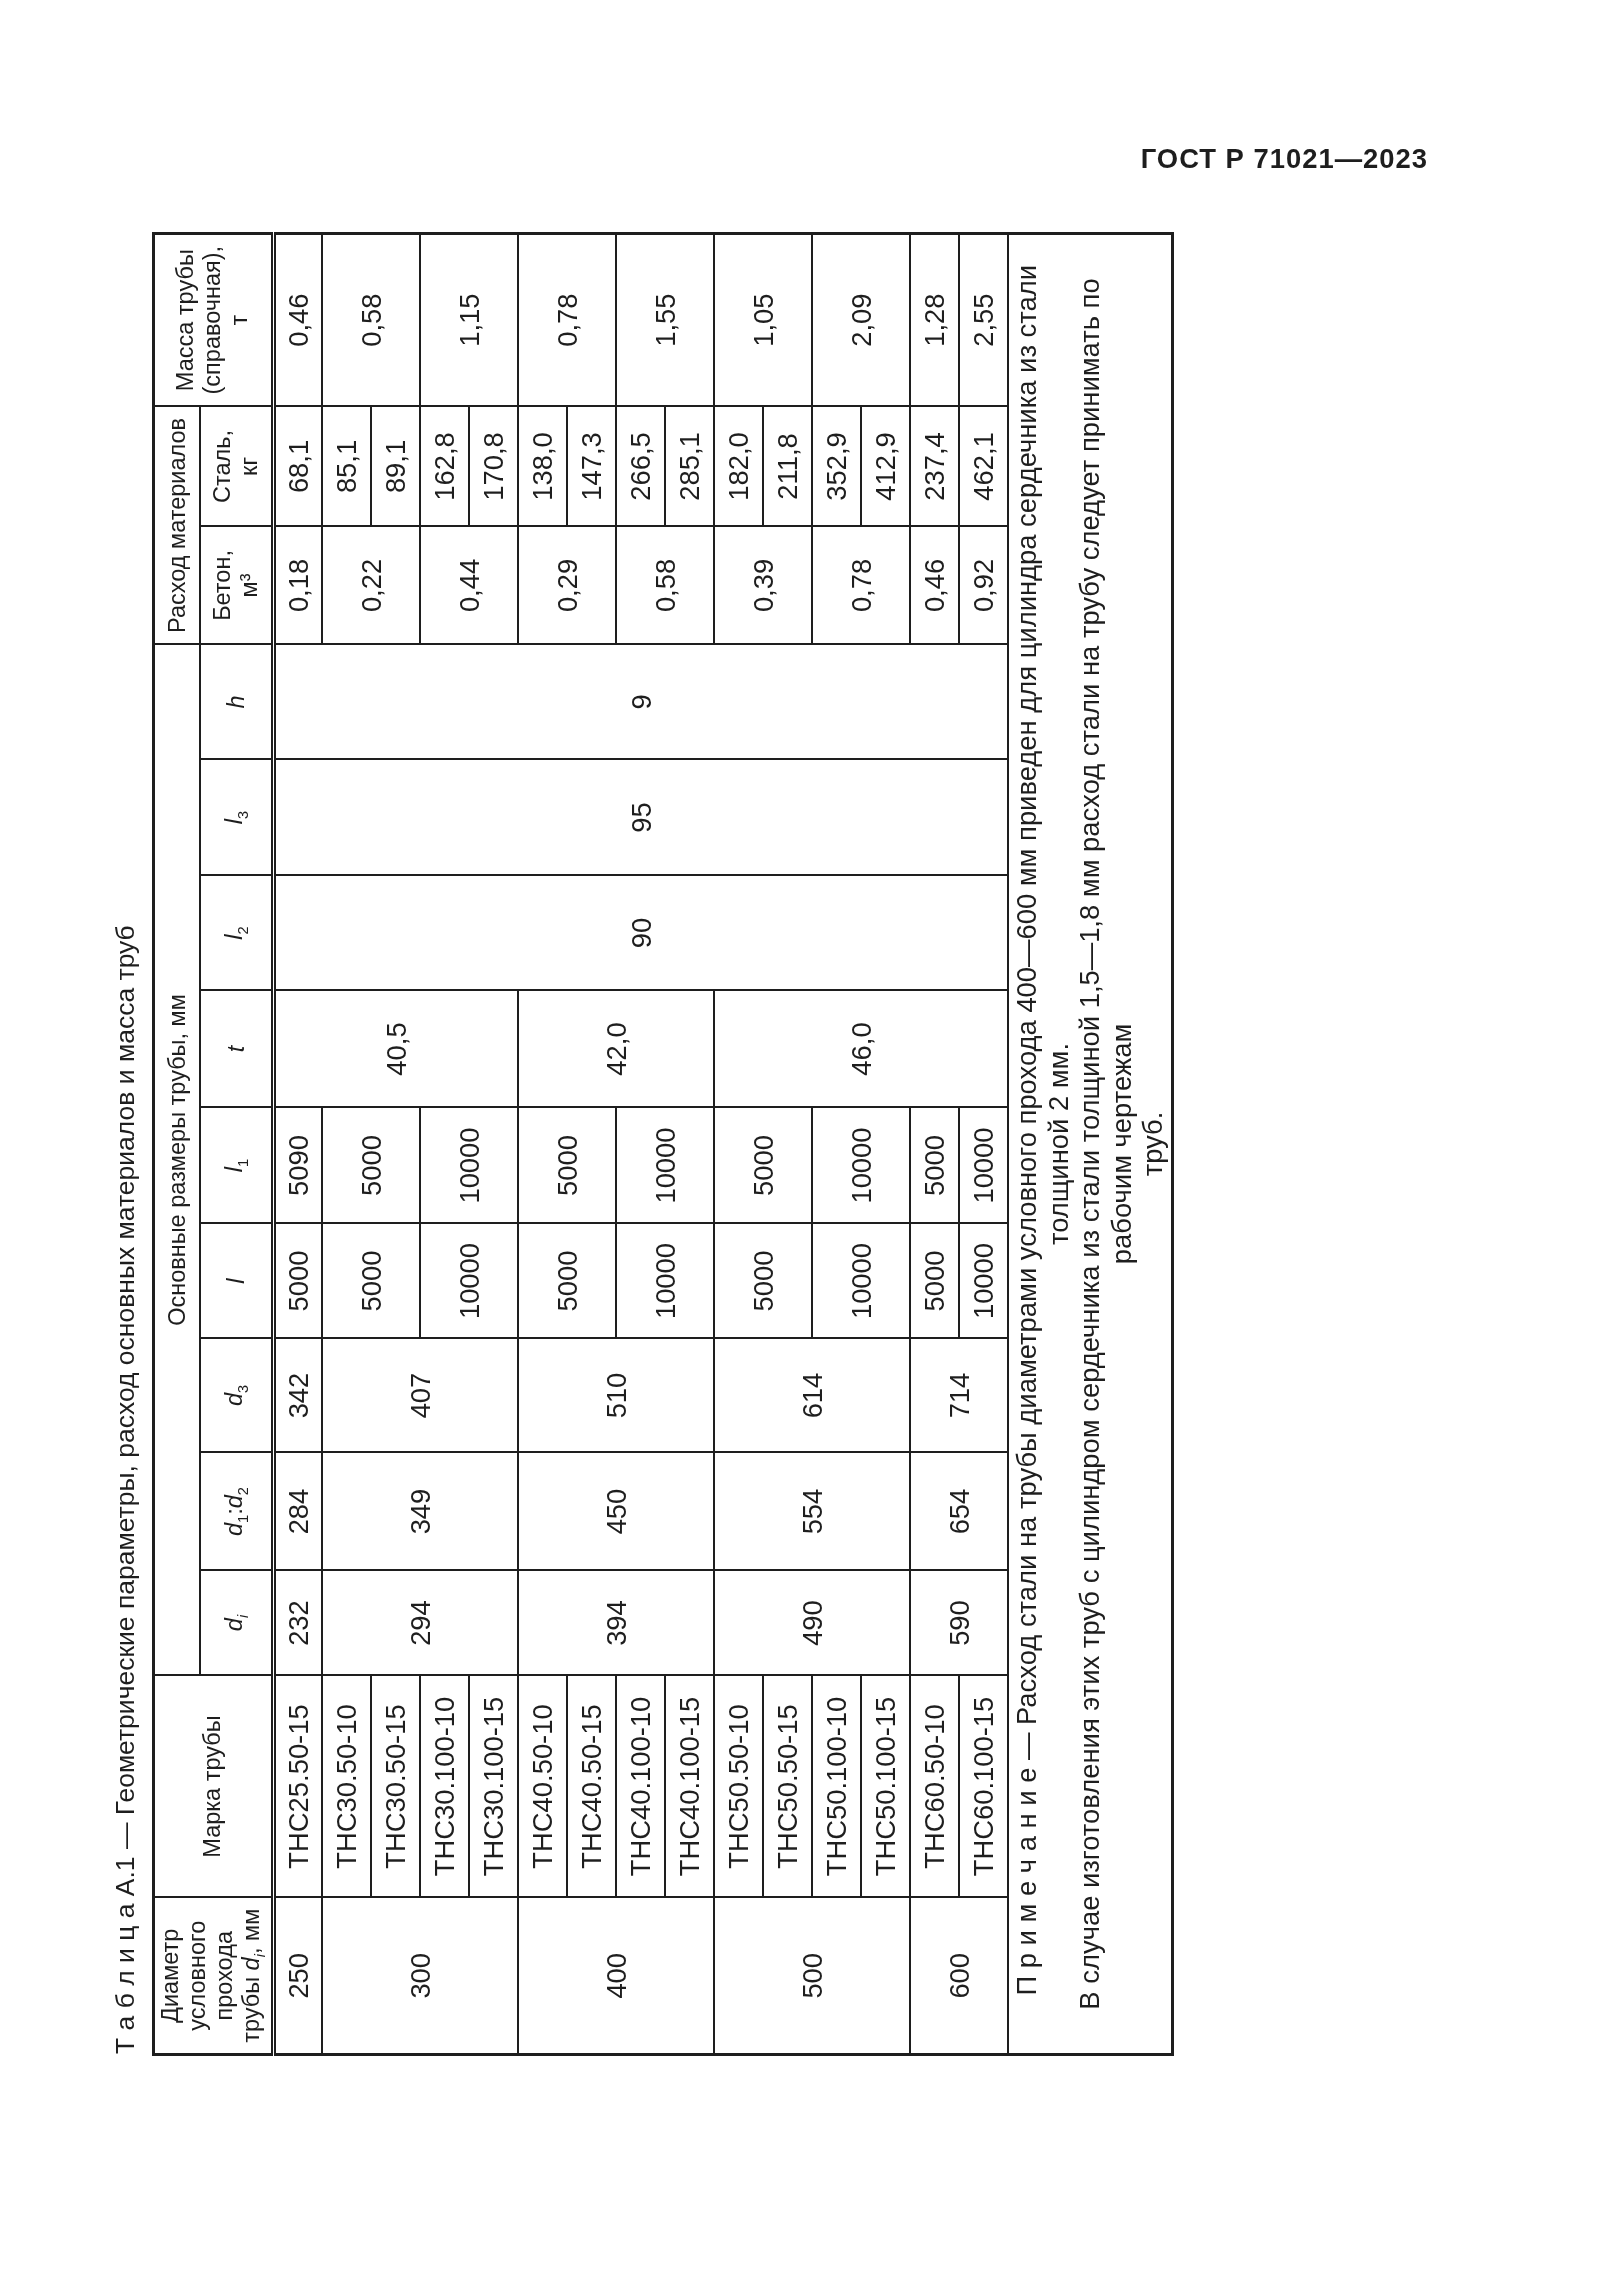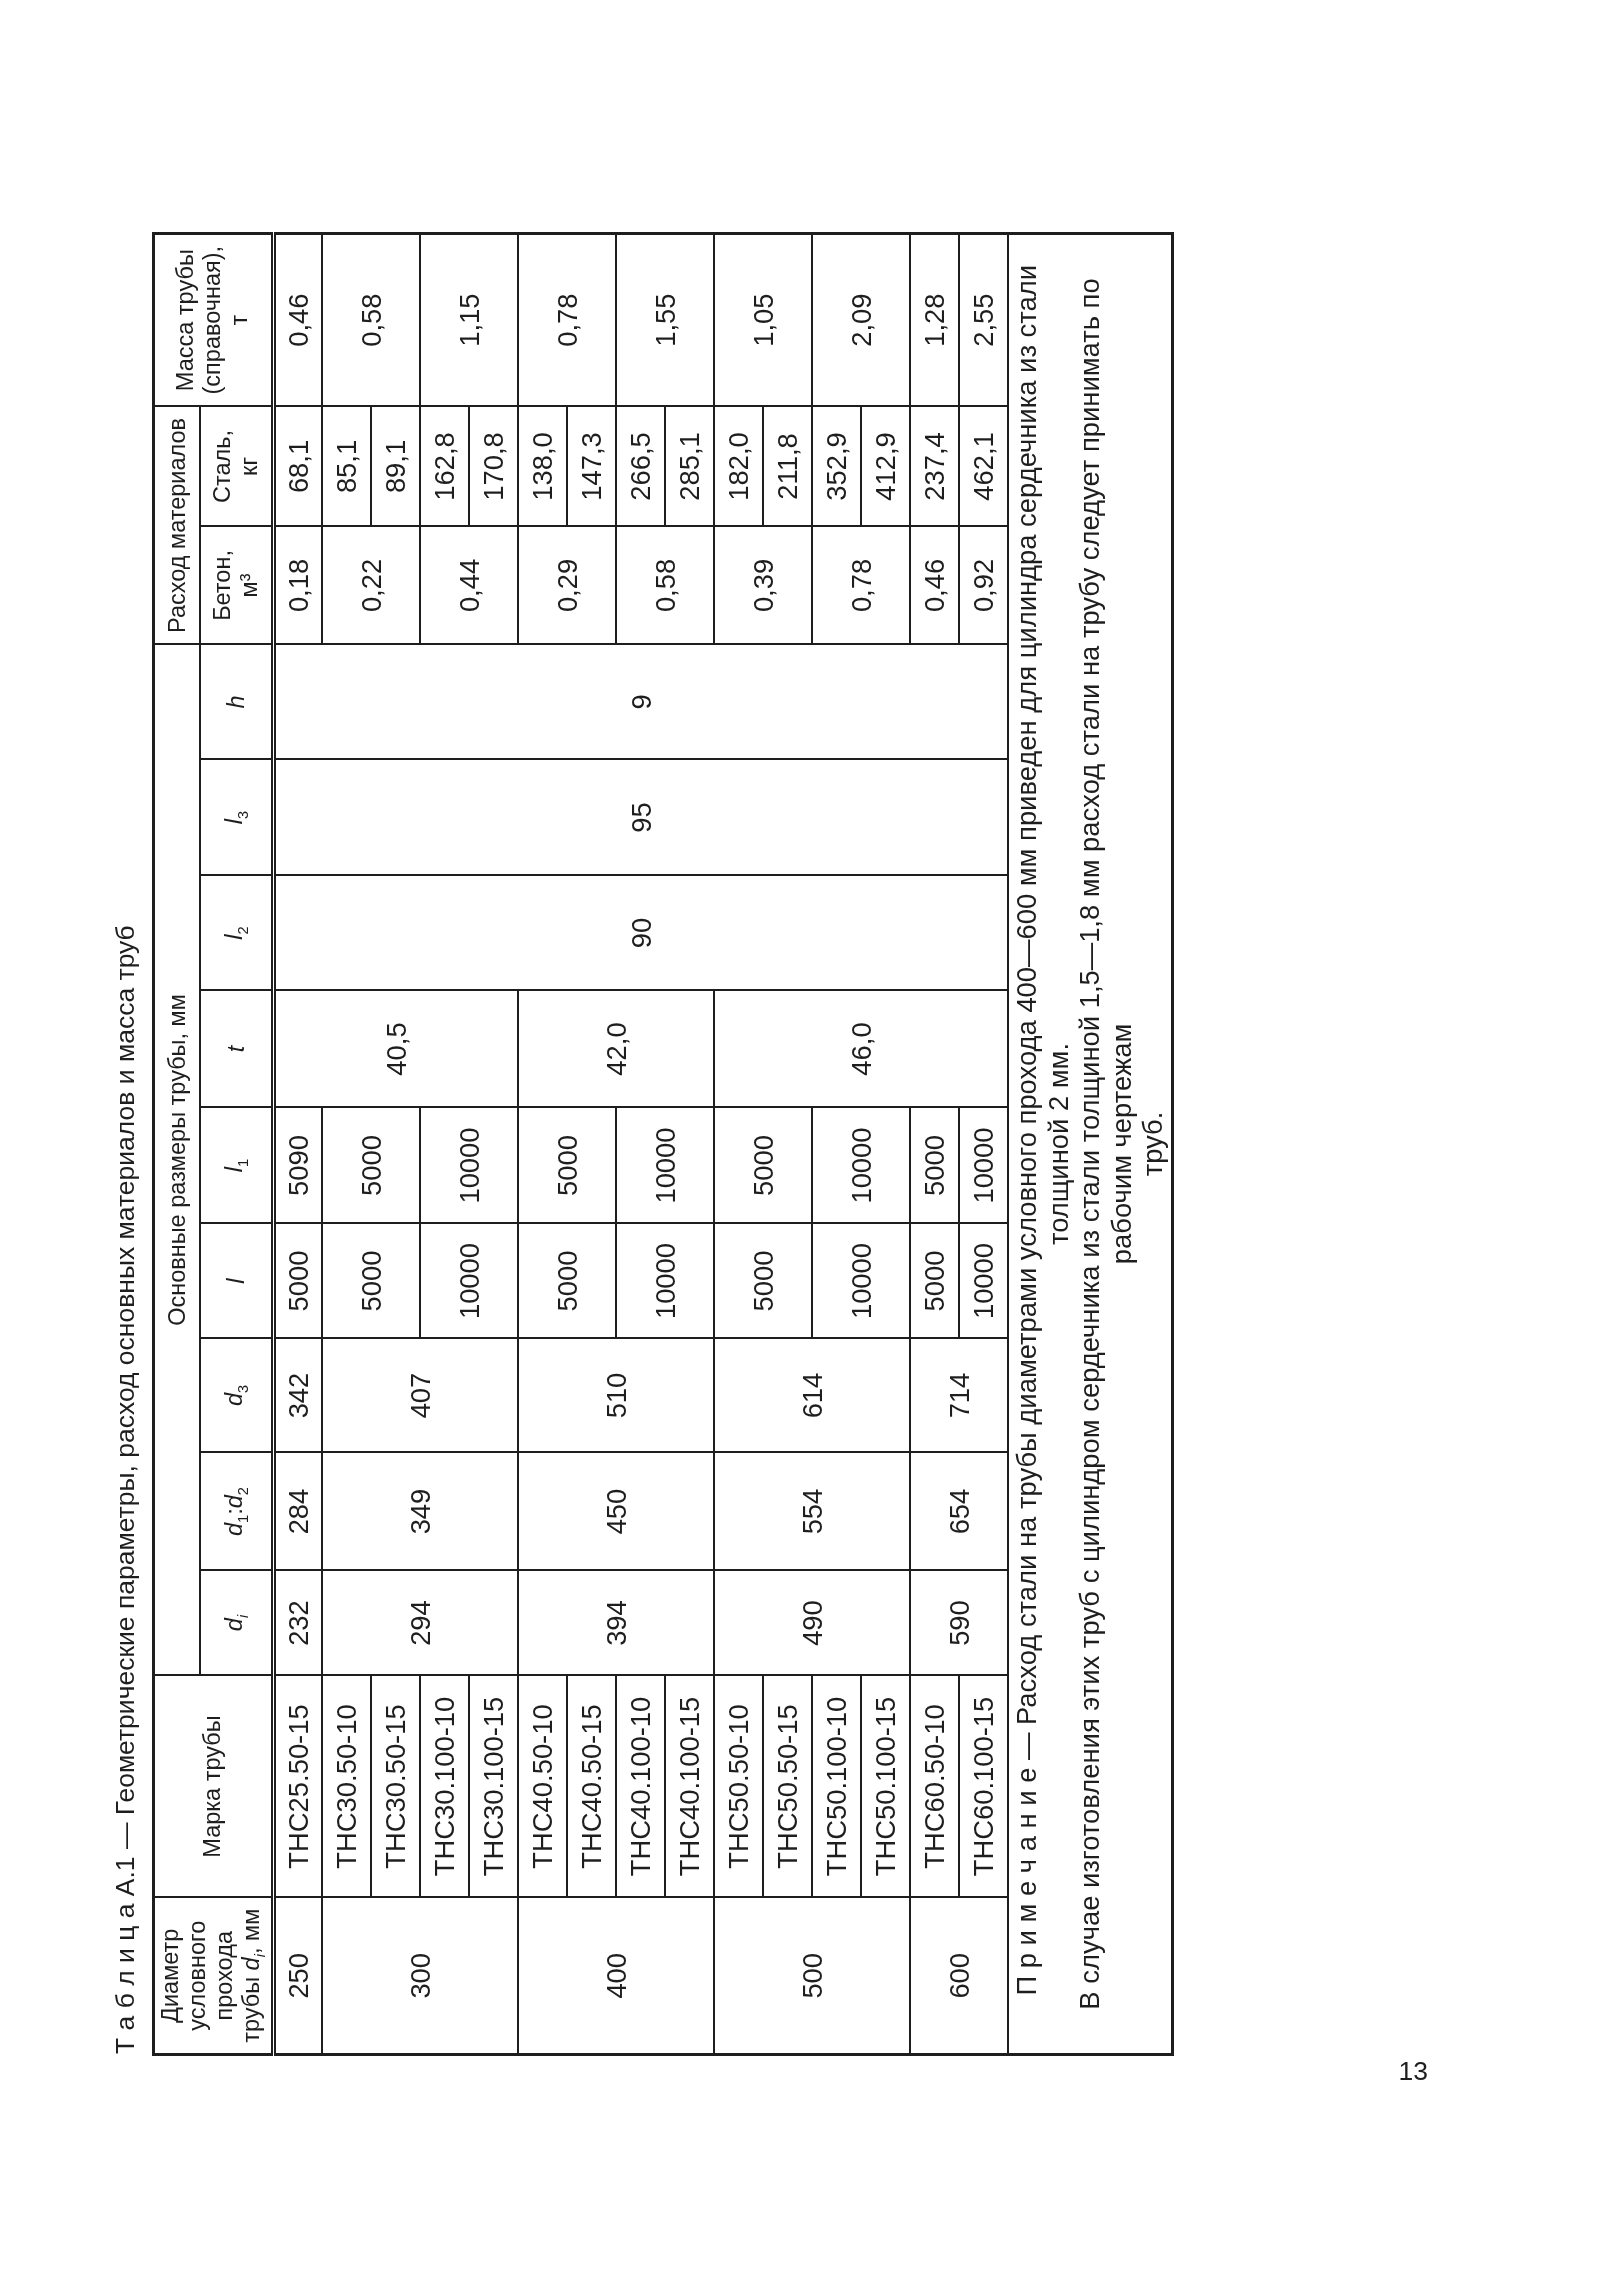--- a/index.html
+++ b/index.html
@@ -40,20 +40,21 @@
   td.note-cell{
     height:110px;font-size:23.5px;text-align:left;
     padding:7.8px 13.7px;text-indent:27.4px;line-height:1.35;
   }
 </style>
 </head>
 <body>
 
 <div class="page">
 
+  <div class="gost-code">ГОСТ Р 71021—2023</div>
 
   <div class="rot-wrap">
     <div class="tbl-title">Т а б л и ц а   А.1 — Геометрические параметры, расход основных материалов и масса труб</div>
 
     <table class="gost">
       <colgroup>
         <col style="width:157px">
           <col style="width:222px">
           <col style="width:105px">
         <col style="width:118px">
@@ -215,16 +216,15 @@
           </tr>
         </tbody>
       <tbody>
         <tr>
           <td colspan="14" class="note-cell">П р и м е ч а н и е  — Расход стали на трубы диаметрами условного прохода 400—600 мм приведен для цилиндра сердечника из стали толщиной 2 мм.<br>В случае изготовления этих труб с цилиндром сердечника из стали толщиной 1,5—1,8 мм расход стали на трубу следует принимать по рабочим чертежам<br>труб.</td>
         </tr>
       </tbody>
     </table>
   </div>
 
-  <div class="page-num">13</div>
 
 </div>
 
 
 </body></html>

